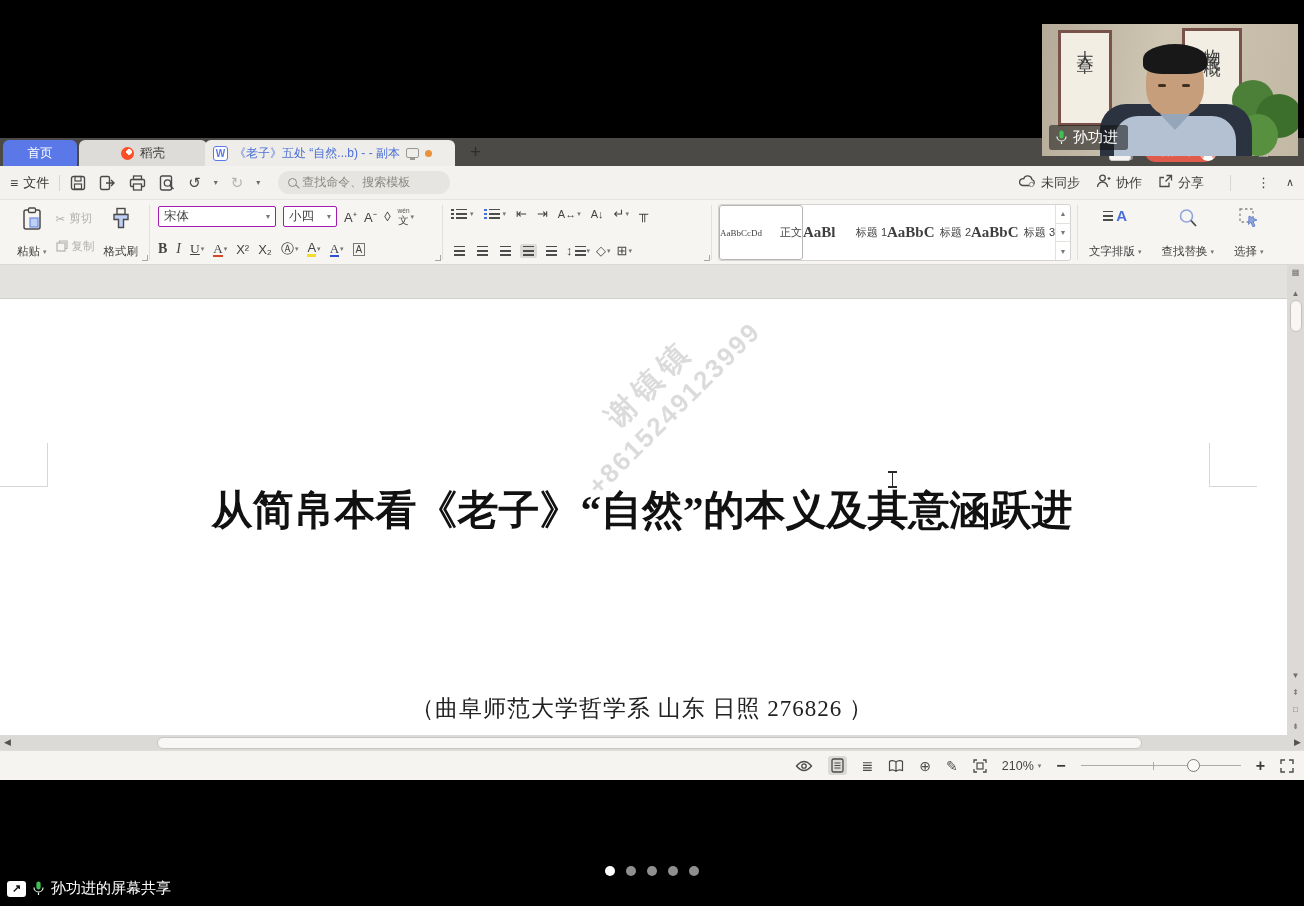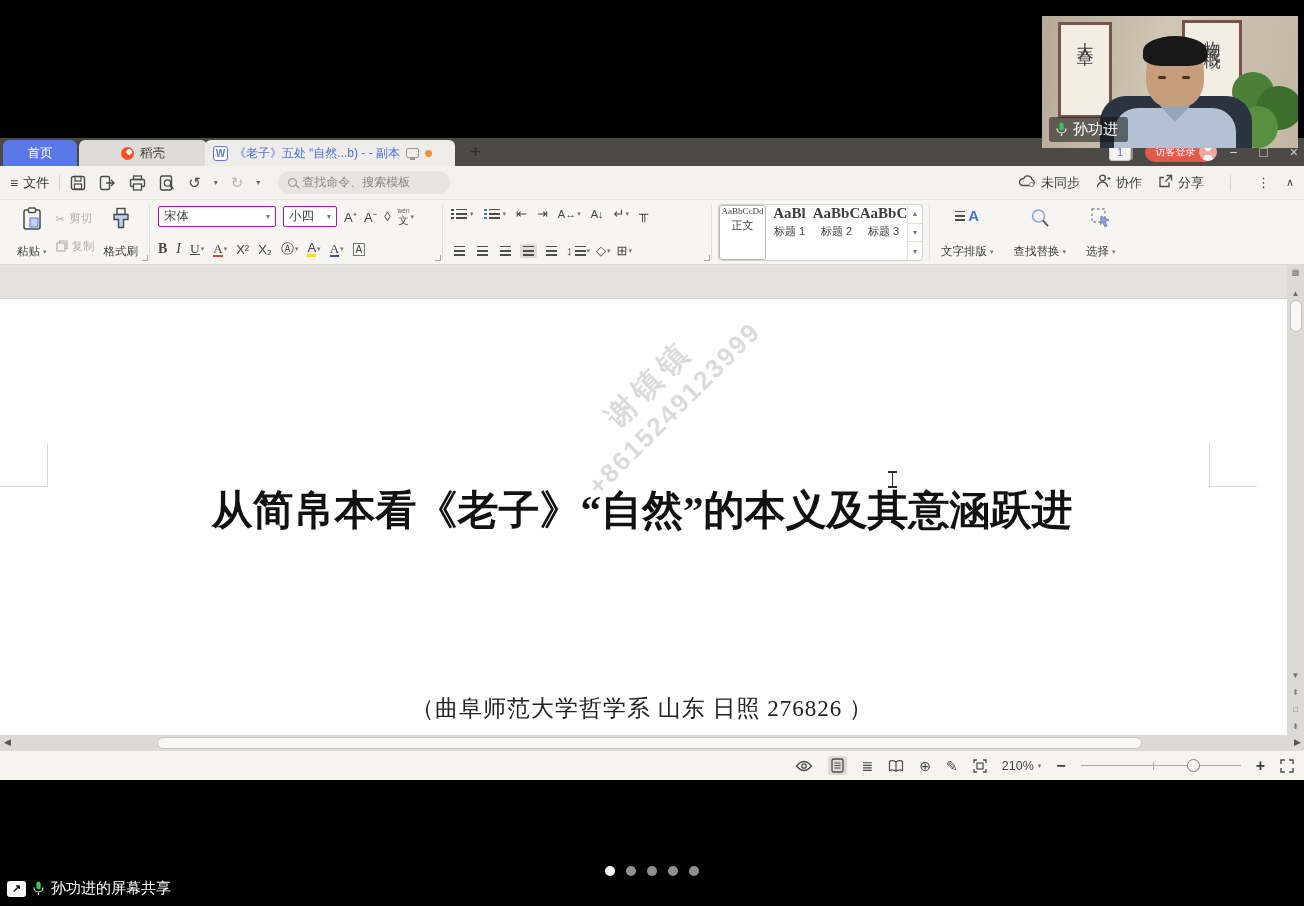--- a/index.html
+++ b/index.html
@@ -90,21 +90,21 @@
   .uyellow { border-bottom:3.2px solid #f2dc2e; line-height:1; }
   .boxA { border:1px solid #777; font-size:10px; padding:0 2px; }
   .pinyin { display:flex; flex-direction:column; align-items:center; line-height:1; }
   .pinyin small { font-size:6.5px; color:#555; } .pinyin span { font-size:10.5px; }
   .bars { width:11px; height:10px; background:repeating-linear-gradient(#4c4c4c 0 1.4px, transparent 1.4px 4.2px); }
   .dotscol { width:3px; height:10px; background:repeating-linear-gradient(#4c4c4c 0 1.8px, transparent 1.8px 4.2px); }
   .listico { display:flex; align-items:center; gap:2px; }
   .alignbtn { padding:2px 3px; border-radius:2px; }
   .align-active { background:#dddbd7; }
   .stylesbox { background:#fff; border:1px solid #d5d3cf; border-radius:3px; display:flex; margin:1px 0; }
-  .stylecard { width:47px; display:flex; flex-direction:column; align-items:center; justify-content:flex-start; gap:2px; }
+  .stylecard { width:84px; display:flex; flex-direction:row; align-items:center; justify-content:space-between; gap:2px; }
   .stylecard.sel { border:1px solid #b9b7b3; border-radius:3px; }
   .stylecard .samp { font-family:"Liberation Serif",serif; white-space:nowrap; overflow:hidden; max-width:60px; }
   .samp-body { font-size:9px; } .samp-h { font-size:15px; font-weight:bold; }
   .stylecard .nm { font-size:11px; color:#3f3f3f; }
   .stylescroll { width:15px; border-left:1px solid #e3e1dd; display:flex; flex-direction:column; }
   .stylescroll span { flex:1; display:flex; align-items:center; justify-content:center; font-size:7px; color:#777; }
   .stylescroll span + span { border-top:1px solid #e3e1dd; }
 
   
   .docarea { position:relative; height:470px; background:#fff; overflow:hidden; }
@@ -156,21 +156,21 @@
   .glyphbtn { font-size:14px; color:#4a4a4a; }
   .zoomlbl { display:flex; align-items:center; gap:3px; }
   .zslider { position:relative; width:160px; height:14px; }
   .zslider .track { position:absolute; left:0; right:0; top:6.5px; height:1.4px; background:#aeaca8; }
   .zslider .tick { position:absolute; left:72px; top:3px; width:1.4px; height:8px; background:#aeaca8; }
   .zslider .knob { position:absolute; left:106px; top:0; width:13px; height:13px; background:#fbfaf8;
                    border:1.4px solid #7d7b77; border-radius:50%; }
   .zminus,.zplus { font-size:16px; font-weight:bold; color:#3a3a3a; }
 
   
-  .webcam { position:absolute; left:1042px; top:16px; width:256px; height:132px; z-index:50;
+  .webcam { position:absolute; left:1042px; top:24px; width:256px; height:132px; z-index:50;
             background:linear-gradient(100deg,#b5aa98 0%,#cfc6b4 45%,#c2b8a4 100%); overflow:hidden; }
   .scroll-art { position:absolute; background:#f2eee4; border:3px solid #79524a; display:flex;
                 justify-content:center; padding-top:4px; }
   .scroll-l { left:16px; top:6px; width:54px; height:96px; }
   .scroll-r { right:56px; top:4px; width:60px; height:102px; }
   .scroll-art span { writing-mode:vertical-rl; font-family:"Liberation Serif",serif;
                      font-size:17px; color:#3c3c3c; letter-spacing:6px; }
   .plant { position:absolute; right:-14px; top:50px; width:86px; height:90px; }
   .plant i { position:absolute; border-radius:50%; }
   .plant .p1 { left:6px; top:6px; width:42px; height:40px; background:#4c8038; }

